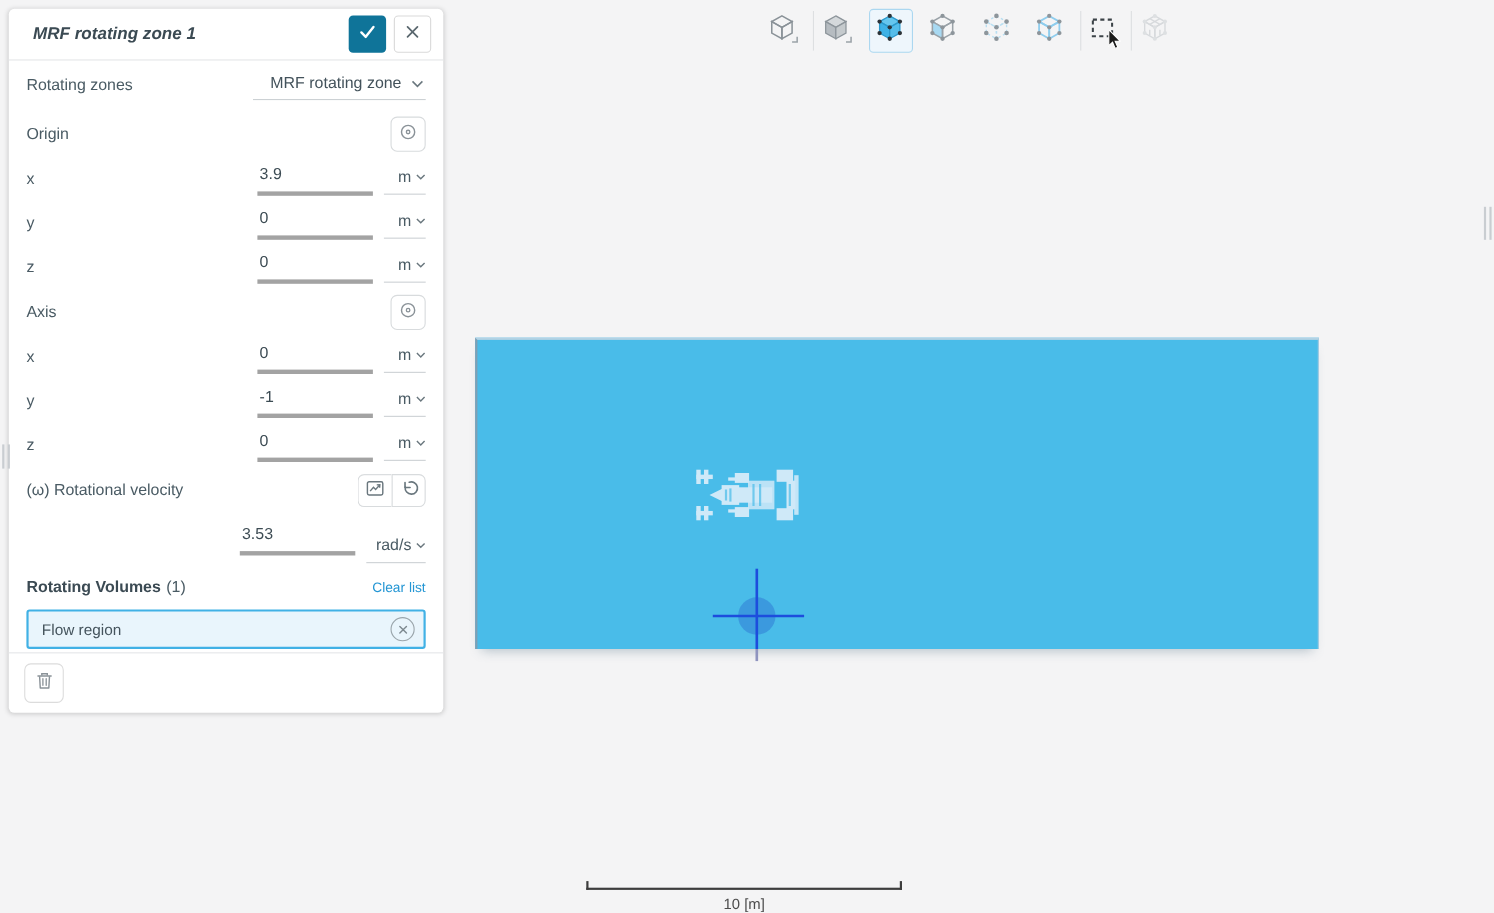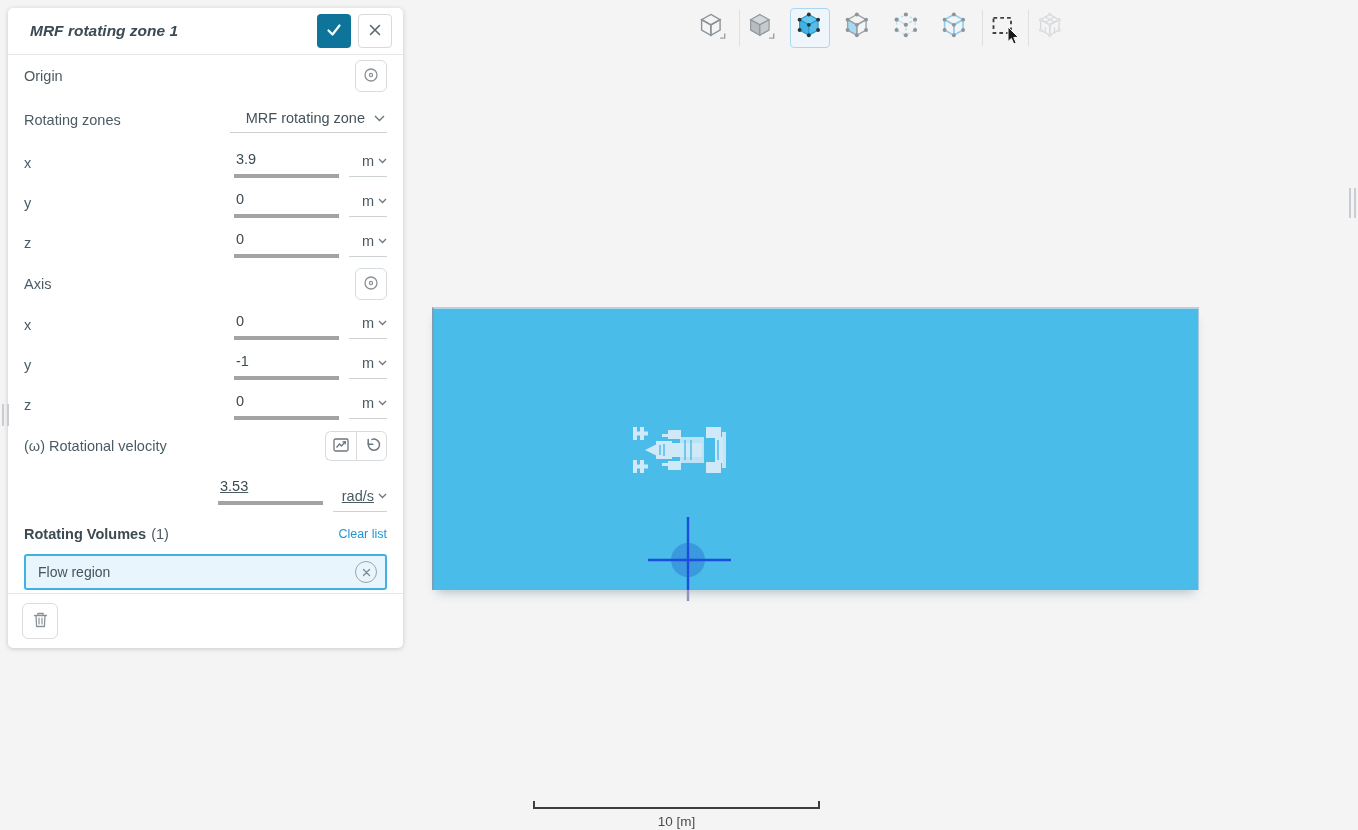--- a/index.html
+++ b/index.html
@@ -24,21 +24,21 @@
   .p-title{font-weight:bold;font-size:15.5px;color:#3b4a53;flex:1;}
   .hbtn{width:34px;height:34px;border-radius:4px;display:flex;align-items:center;justify-content:center;box-sizing:border-box;cursor:pointer;}
   .hbtn.apply{background:#0f7499;margin-right:7px;}
   .hbtn.close{background:#fff;border:1px solid #d9d9d9;margin-right:11px;}
   .p-body{flex:1;padding:0 16px;display:flex;flex-direction:column;}
   .row{display:flex;align-items:center;}
   .r-zones{height:46px;}
   .r-sect{height:42px;}
   .r-field{height:40px;}
   .r-vel{height:42px;}
-  .r-velval{height:46px;text-decoration:underline;}
+  .r-velval{height:46px;}
   .r-volhead{height:34px;margin-top:4px;}
   .lbl{flex:1;}
   .sect-lbl{flex:1;}
   .dd{display:flex;align-items:center;border-bottom:1px solid #ccd1d4;padding:3px 2px 6px 2px;}
   .dd .dd-val{color:#43525b;}
   .dd .caret{margin-left:9px;display:flex;}
   .zone-dd{width:153px;justify-content:flex-end;}
   .val-box{width:101px;border-bottom:4px solid #a3a3a3;padding:3px 2px 7px 2px;color:#3c4b53;}
   .unit-box{width:36px;border-bottom:1px solid #ccd1d4;padding:3px 0 7px 2px;margin-left:10px;
     display:flex;align-items:center;justify-content:flex-end;color:#4a5b64;}
@@ -113,39 +113,39 @@
       <span>
         <svg width="14" height="14" viewBox="0 0 14 14">
             <path d="M2.5 2.5 L11.5 11.5 M11.5 2.5 L2.5 11.5" stroke="#5a676e" stroke-width="1.6" stroke-linecap="round"></path>
           </svg>
       </span>
     </div>
   </div>
 
   <div class="p-body">
 
+    <div class="row r-zones">
+      <div class="lbl">Rotating zones</div>
+      <div class="dd zone-dd">
+        <span class="dd-val">MRF rotating zone</span>
+        <span class="caret">
+          <svg width="11" height="7" viewBox="0 0 11 7">
+              <polyline points="1,1 5.5,5.5 10,1" fill="none" stroke="#6a777e" stroke-width="1.4"></polyline>
+            </svg>
+        </span>
+      </div>
+    </div>
+
     <div class="row r-sect">
       <div class="sect-lbl">Origin</div>
       <div class="iconbtn">
         <span>
           <svg width="18" height="18" viewBox="0 0 18 18">
               <circle cx="9" cy="9" r="6" fill="none" stroke="#8a9298" stroke-width="1.3"></circle>
               <circle cx="9" cy="9" r="1.6" fill="none" stroke="#8a9298" stroke-width="1.2"></circle>
-            </svg>
-        </span>
-      </div>
-    </div>
-
-    <div class="row r-zones">
-      <div class="lbl">Rotating zones</div>
-      <div class="dd zone-dd">
-        <span class="dd-val">MRF rotating zone</span>
-        <span class="caret">
-          <svg width="11" height="7" viewBox="0 0 11 7">
-              <polyline points="1,1 5.5,5.5 10,1" fill="none" stroke="#6a777e" stroke-width="1.4"></polyline>
             </svg>
         </span>
       </div>
     </div>
 
     <div class="row r-field">
       <div class="lbl">x</div>
       <div class="val-box">3.9</div>
       <div class="unit-box">
         <span>m</span>

